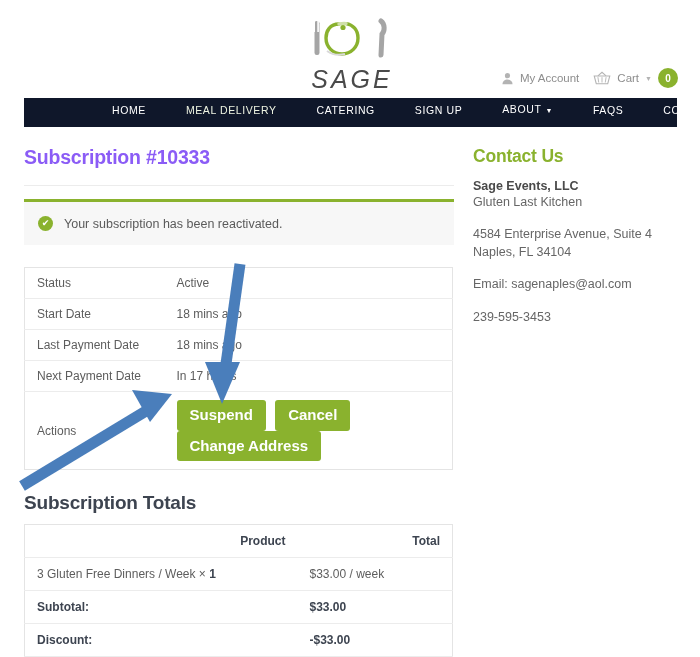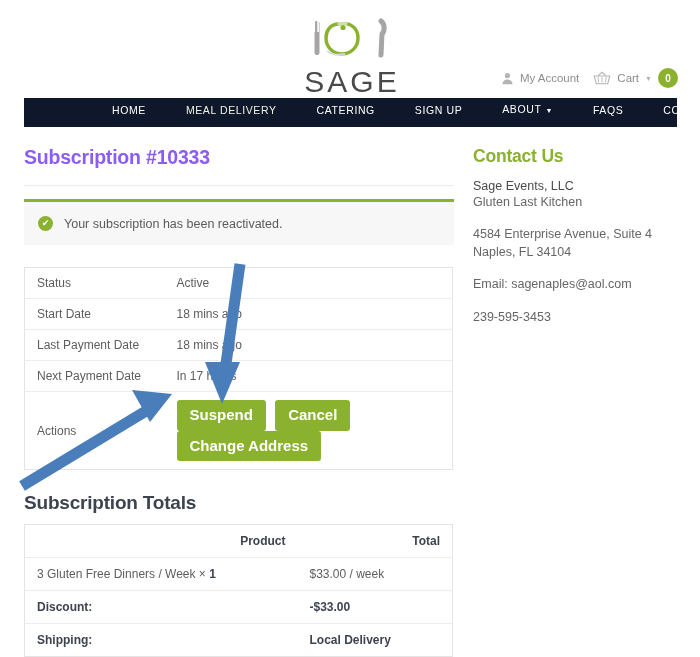--- a/index.html
+++ b/index.html
@@ -19,23 +19,24 @@
   .header { position: relative; height: 98px; }
   .logo {
     position: absolute; left: 304px; top: 14px;
     width: 96px; height: 78px;
     display: flex; flex-direction: column; align-items: center;
   }
   .logo-mark { position: relative; width: 92px; height: 50px; }
   .logo-text {
     margin-top: 1px;
     font-family: "Liberation Sans", sans-serif;
-    font-size: 30px; letter-spacing: 3px;
+    font-size: 25px; letter-spacing: 3px;
     color: #4a4a4a; font-weight: 400;
     text-transform: uppercase;
+    font-style: italic;
   }
 
   .acct-bar {
     position: absolute; right: 22px; top: 68px;
     display: flex; align-items: center; gap: 6px;
     font-size: 11.5px; color: #8d8d8d;
   }
   .acct-bar .icon { color: #b3b3b3; display:flex; align-items:center; }
   .acct-link { color:#8d8d8d; text-decoration:none;text-align:center; }
   .caret-sm { font-size: 7px; color:#b3b3b3; }
@@ -128,21 +129,21 @@
   table.totals td.lbl, table.totals td.val-b { font-weight: 700; color:#3d4450; }
   table.totals .col2 { width: 155px; }
   table.totals .prodname { color:#5d5d5d; }
   table.totals .prodname b { color:#3d4450; }
 
   
   .side-title {
     font-size: 17.5px; font-weight: 700; color: #8ab22e;
     margin-bottom: 12px; letter-spacing: -.2px;
   }
-  .side-strong { font-size: 12.5px; font-weight: 400; color: #4a4a4a; }
+  .side-strong { font-size: 12.5px; font-weight: 700; color: #4a4a4a; }
   .side-line { font-size: 12.5px; color: #666; line-height: 1.45; }
   .side-block { margin-bottom: 14px; }
 
   
   .arrows { position: absolute; left: 0; top: 0; width: 700px; height: 657px;
             pointer-events: none; }
 </style>
 </head>
 <body>
 
@@ -249,20 +250,24 @@
             <th>Product</th>
             <th class="col2">Total</th>
           </tr>
         </thead>
         <tbody>
           <tr>
             <td class="prodname"><span>3 Gluten Free Dinners / Week</span> <span>×</span> <b>1</b></td>
             <td class="col2">$33.00 / week</td>
           </tr>
           <tr>
+            <td class="lbl">Subtotal:</td>
+            <td class="col2 val-b">$33.00</td>
+          </tr>
+          <tr>
             <td class="lbl">Discount:</td>
             <td class="col2 val-b">-$33.00</td>
           </tr>
           <tr>
             <td class="lbl">Shipping:</td>
             <td class="col2 val-b">Local Delivery</td>
           </tr>
 
         </tbody>
       </table>

